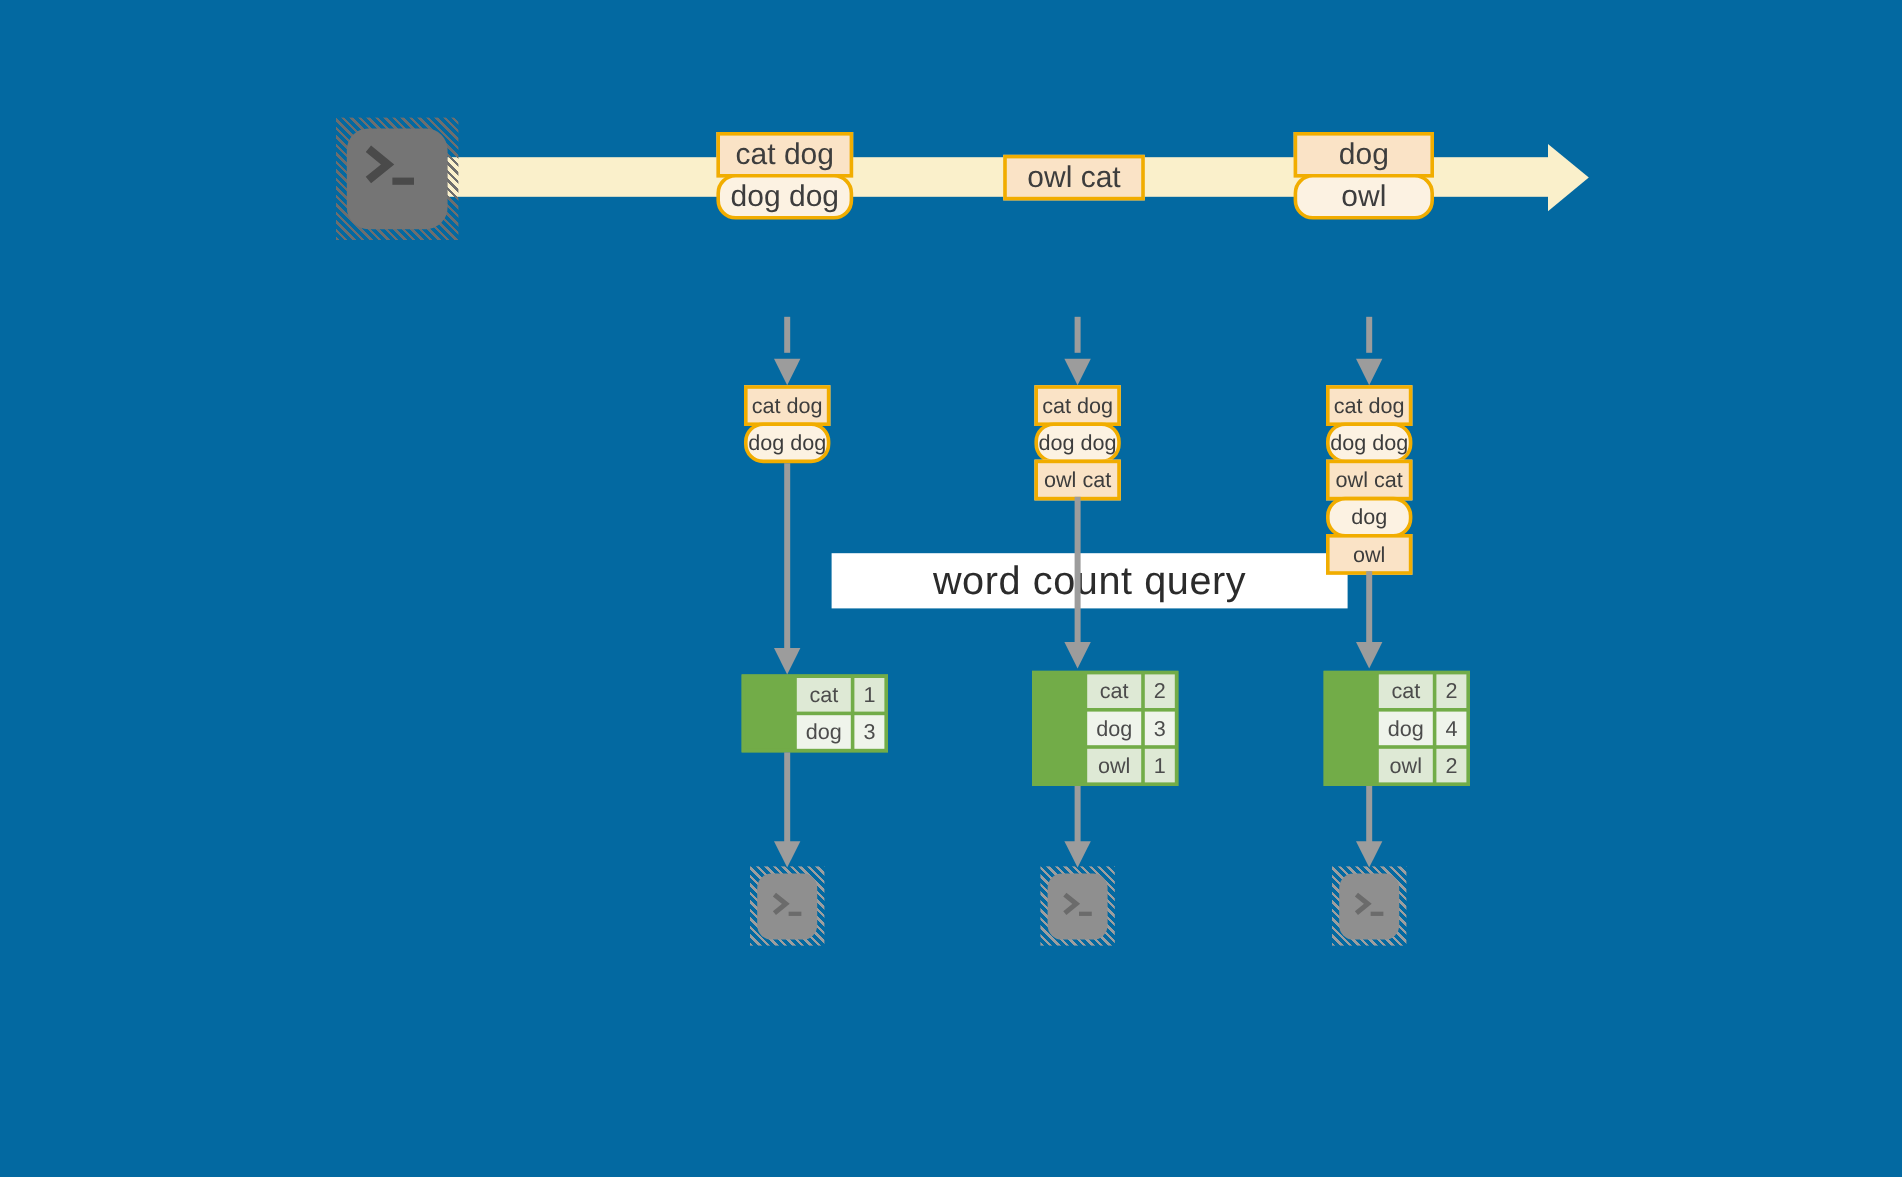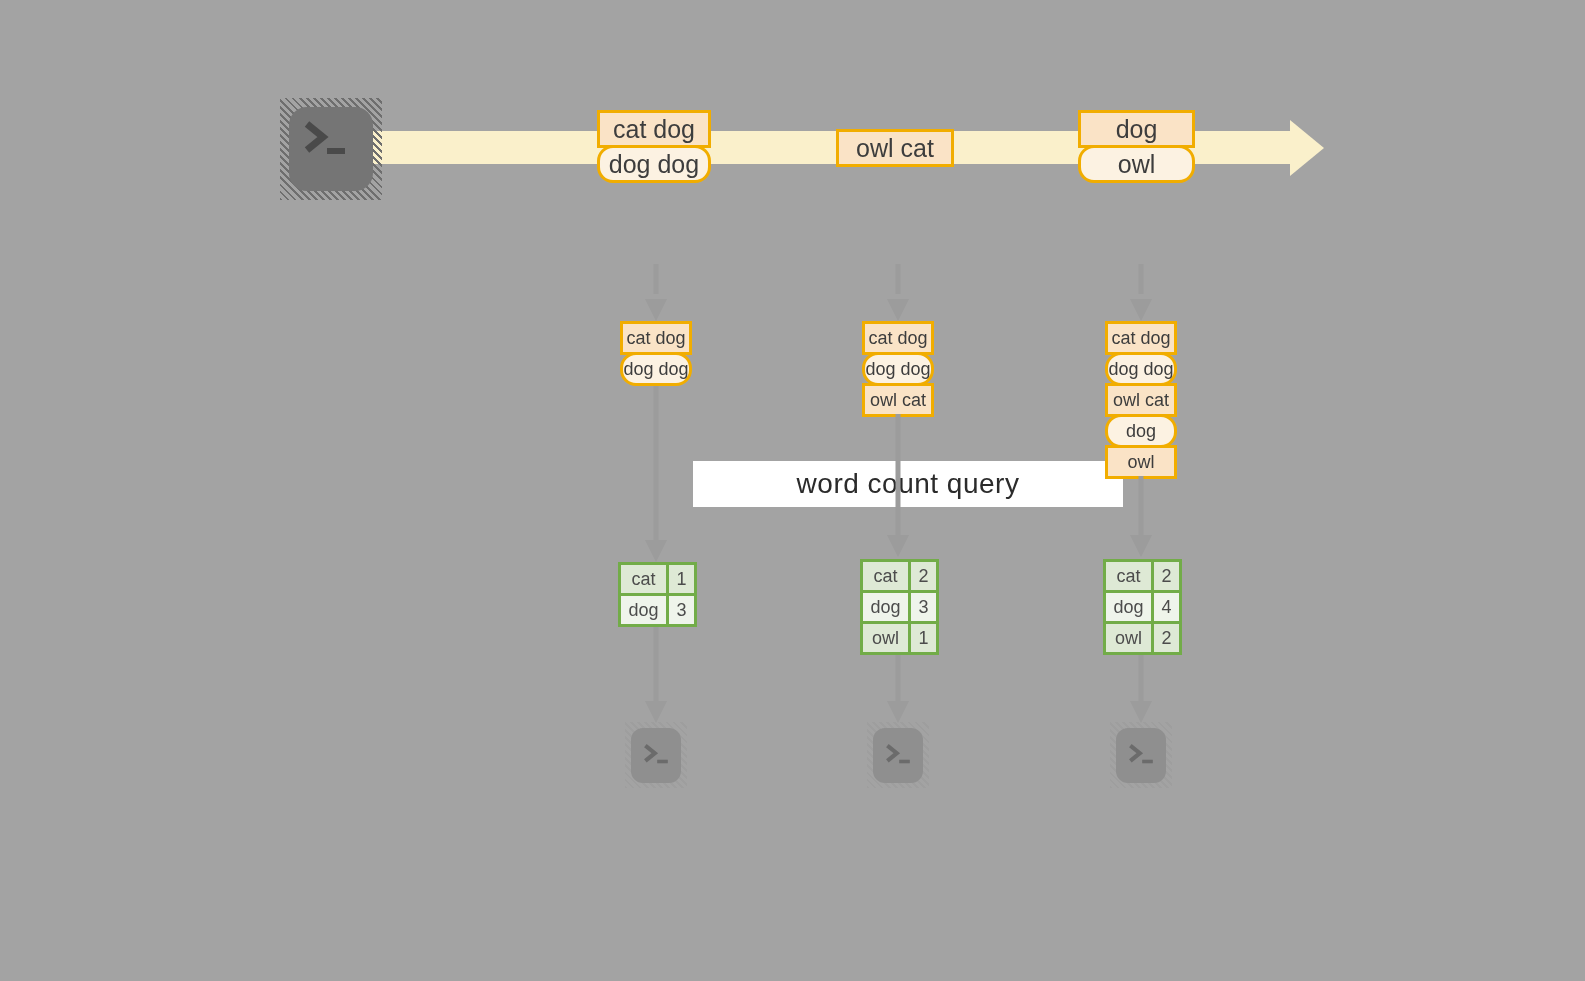--- a/index.html
+++ b/index.html
@@ -8,21 +8,21 @@
     --fillA:#FAE3C6;
     --fillB:#FCF2E2;
     --green:#72AC48;
     --gfillA:#DEE9D5;
     --gfillB:#EFF4EB;
     --gray:#9C9C9C;
     --ink:#3D3D3D;
   }
   html,body{margin:0;padding:0;background:#000;}
   .canvas{
-    position:relative;width:1585px;height:981px;background:#a3a3a3;overflow:hidden;
+    position:relative;width:1585px;height:981px;background:#0369a1;overflow:hidden;
     font-family:"Liberation Sans",sans-serif;
   }
   
   .band{position:absolute;left:368px;top:131px;width:922px;height:33px;background:var(--band);z-index:1;}
   .band-head{position:absolute;left:1290px;top:120px;width:0;height:0;z-index:1;
     border-top:28px solid transparent;border-bottom:28px solid transparent;border-left:34px solid var(--band);}
   
   .term{position:absolute;z-index:2;}
   .term .hatch{position:absolute;inset:0;background:repeating-linear-gradient(45deg,#6E6E6E 0 2px,transparent 2px 5px);}
   .term .term-body{position:absolute;background:#757575;border-radius:18px;color:#4A4A4A;}
@@ -44,24 +44,24 @@
   .srow{box-sizing:border-box;border:3px solid var(--orange);height:34px;line-height:28px;
     text-align:center;font-size:18px;color:var(--ink);}
   .srow + .srow{margin-top:-3px;}
   
   .vline{position:absolute;width:5px;background:var(--gray);transform:translateX(-50%);z-index:4;}
   .ahead{position:absolute;width:0;height:0;transform:translateX(-50%);z-index:4;
     border-left:11px solid transparent;border-right:11px solid transparent;border-top:22px solid var(--gray);}
   
   .banner{position:absolute;left:693px;top:461px;width:430px;height:46px;background:#FFFFFF;z-index:2;
     display:flex;align-items:center;justify-content:center;}
-  .banner span{font-size:28px;color:#2B2B2B;letter-spacing:0.5px;}
+  .banner span{font-size:33px;color:#2B2B2B;letter-spacing:0.5px;}
   
   .gtable{position:absolute;display:grid;grid-template-columns:45px 25px;gap:3px;
-    background:var(--green);border:3px solid var(--green);z-index:3;}
+    background:var(--green);border:3px solid var(--green);z-index:3;padding-left:43px;}
   .gcell{height:28px;line-height:28px;text-align:center;font-size:18px;color:#4C4C4C;}
   .ga{background:var(--gfillA);} .gb{background:var(--gfillB);}
 </style>
 </head>
 <body>
 
 <div class="canvas">
 
   <div class="band"></div>
   <div class="band-head"></div>

